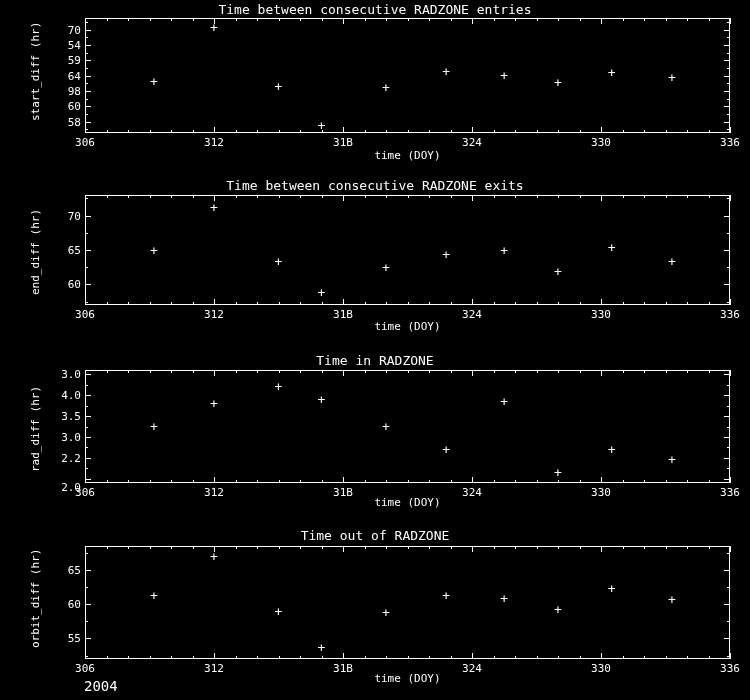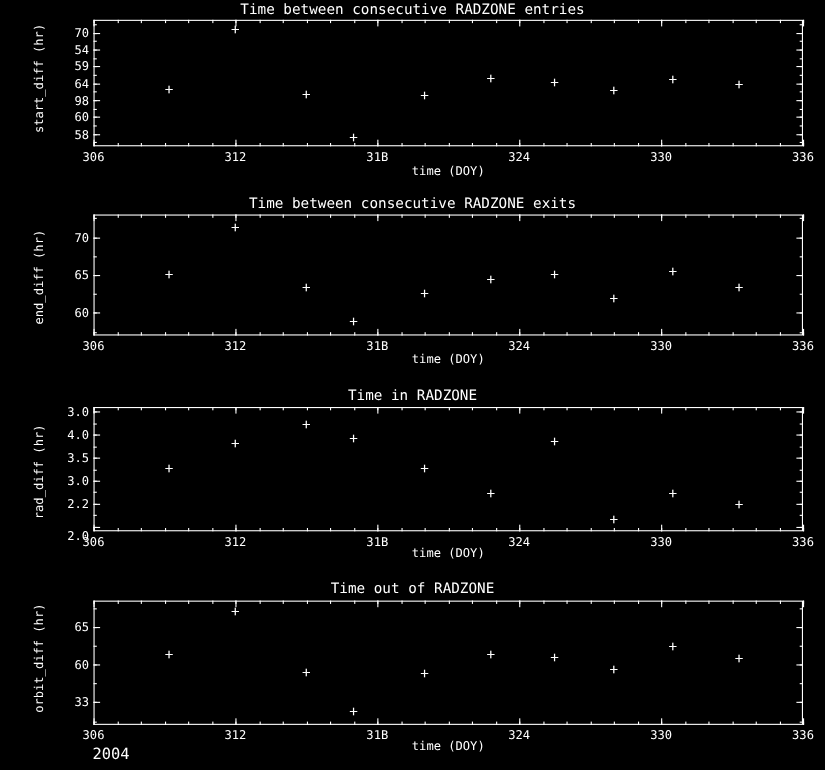--- a/index.html
+++ b/index.html
@@ -574,21 +574,21 @@
         <div class="tick" style="left: 666px; top: 656px; width: 1px; height: 3px;"></div>
         <div class="tick" style="left: 666px; top: 546px; width: 1px; height: 3px;"></div>
         <div class="tick" style="left: 687px; top: 656px; width: 1px; height: 3px;"></div>
         <div class="tick" style="left: 687px; top: 546px; width: 1px; height: 3px;"></div>
         <div class="tick" style="left: 709px; top: 656px; width: 1px; height: 3px;"></div>
         <div class="tick" style="left: 709px; top: 546px; width: 1px; height: 3px;"></div>
         <div class="tick" style="left: 730px; top: 656px; width: 1px; height: 3px;"></div>
         <div class="tick" style="left: 730px; top: 546px; width: 1px; height: 3px;"></div>
         <div class="tick" style="left: 85px; top: 638px; width: 6px; height: 1px;"></div>
         <div class="tick" style="left: 724px; top: 638px; width: 6px; height: 1px;"></div>
-        <div class="tick-label-y" style="left: 43px; top: 632.455px; width: 38px;">33</div>
+        <div class="tick-label-y" style="left: 43px; top: 632.455px; width: 38px;">55</div>
         <div class="tick" style="left: 85px; top: 604px; width: 6px; height: 1px;"></div>
         <div class="tick" style="left: 724px; top: 604px; width: 6px; height: 1px;"></div>
         <div class="tick-label-y" style="left: 43px; top: 598.212px; width: 38px;">60</div>
         <div class="tick" style="left: 85px; top: 570px; width: 6px; height: 1px;"></div>
         <div class="tick" style="left: 724px; top: 570px; width: 6px; height: 1px;"></div>
         <div class="tick-label-y" style="left: 43px; top: 563.97px; width: 38px;">65</div>
         <div class="tick" style="left: 85px; top: 656px; width: 3px; height: 1px;"></div>
         <div class="tick" style="left: 727px; top: 656px; width: 3px; height: 1px;"></div>
         <div class="tick" style="left: 85px; top: 638px; width: 3px; height: 1px;"></div>
         <div class="tick" style="left: 727px; top: 638px; width: 3px; height: 1px;"></div>

